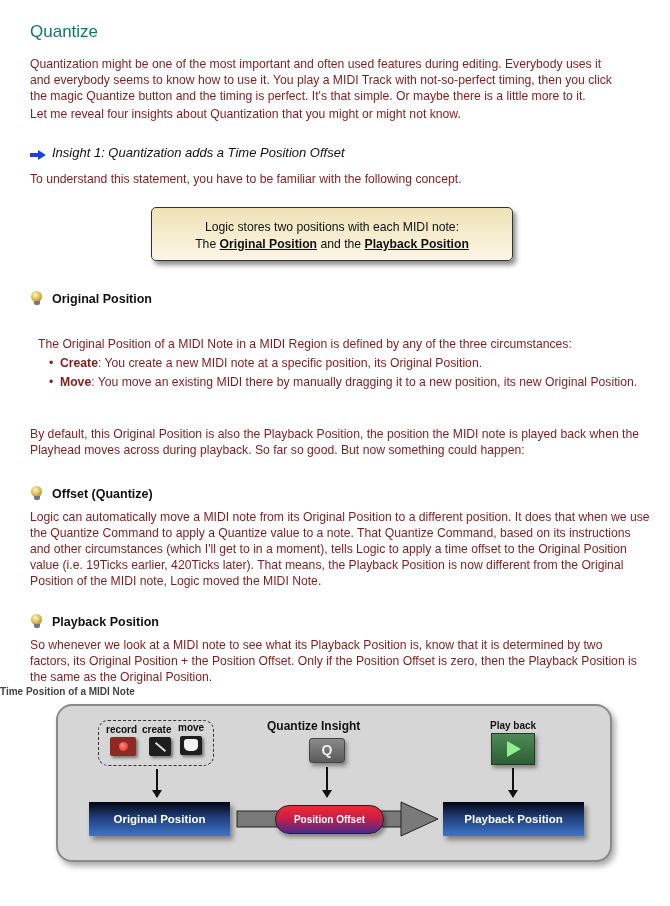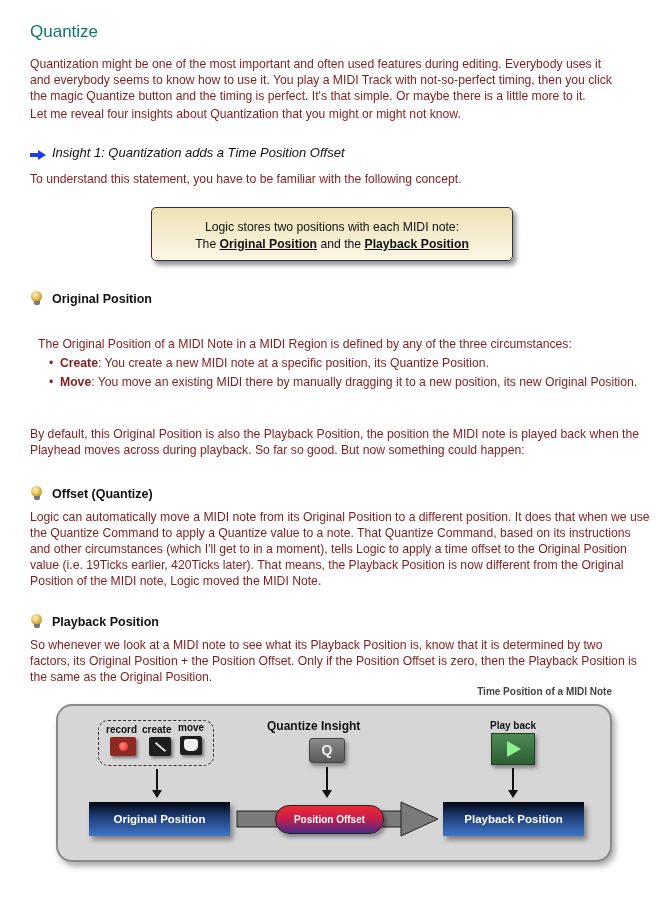--- a/index.html
+++ b/index.html
@@ -18,21 +18,21 @@
   .callout b { text-decoration:underline; }
   .sechead { left:30px; font-size:12.5px; font-weight:bold; display:flex; align-items:center; }
   .bulb { width:13px; height:15px; margin-right:9px; position:relative; }
   .bulb .glass { position:absolute; left:1px; top:0; width:11px; height:11px; border-radius:50%;
                  background:radial-gradient(circle at 40% 35%, #fff6c0, #d6b043 55%, #8a6a1c); }
   .bulb .base { position:absolute; left:3.5px; top:10px; width:6px; height:4px; background:#777; border-radius:0 0 2px 2px; }
   ul.bul { margin:0; padding:0; list-style:none; }
   ul.bul li { position:relative; padding-left:22px; margin-bottom:3px; }
   ul.bul li::before { content:"•"; position:absolute; left:11px; top:0; }
   
-  .dcap { left:0; width:612px; top:686px; text-align:right; font-size:10px; font-weight:bold; color:#444; }
+  .dcap { left:0; width:612px; top:686px; text-align:left; font-size:10px; font-weight:bold; color:#444; }
   .dpanel { left:56px; top:704px; width:552px; height:154px; background:#d6d6d6; border:2px solid #8a8a8a;
             border-radius:16px; box-shadow:3px 4px 6px rgba(0,0,0,0.35); }
   .dashbox { left:98px; top:720px; width:114px; height:44px; border:1.6px dashed #333; border-radius:10px; }
   .lbl { font-size:10px; font-weight:bold; color:#111; }
   .icon-btn { width:26px; height:19px; border-radius:2px; box-shadow:2px 2px 3px rgba(0,0,0,0.45); }
   .posbox { height:34px; background:linear-gradient(#02060f, #1f3f7a 45%, #3f75c8); color:#fff; font-size:11.5px; font-weight:bold;
             display:flex; align-items:center; justify-content:center; box-shadow:3px 4px 5px rgba(0,0,0,0.4); }
   .varrow { width:2px; background:#111; }
   .varrow::after { content:""; position:absolute; left:-4px; bottom:-1px; border-left:5px solid transparent;
                    border-right:5px solid transparent; border-top:8px solid #111; }
@@ -68,21 +68,21 @@
 <div class="abs sechead" style="top:291px;">
   <span class="bulb">
       <span class="glass"></span>
       <span class="base"></span>
     </span>
   <span>Original Position</span>
 </div>
 <div class="abs p" style="left:38px; top:315px; width:620px;margin-top:21px;">
   <div>The Original Position of a MIDI Note in a MIDI Region is defined by any of the three circumstances:</div>
   <ul class="bul" style="margin-top:3px;">
-    <li><b>Create</b><span>: You create a new MIDI note at a specific position, its Quantize Position.</span></li>
+    <li><b>Create</b><span>: You create a new MIDI note at a specific position, its Original Position.</span></li>
     <li style="width:590px;"><b>Move</b><span>: You move an existing MIDI there by manually dragging it to a new position, its new Original Position.</span></li>
   </ul>
 </div>
 <div class="abs p" style="left:30px; top:426px; width:620px;">By default, this Original Position is also the Playback Position, the position the MIDI note is played back when the Playhead moves across during playback. So far so good. But now something could happen:</div>
 
 <div class="abs sechead" style="top:486px;">
   <span class="bulb">
       <span class="glass"></span>
       <span class="base"></span>
     </span>

